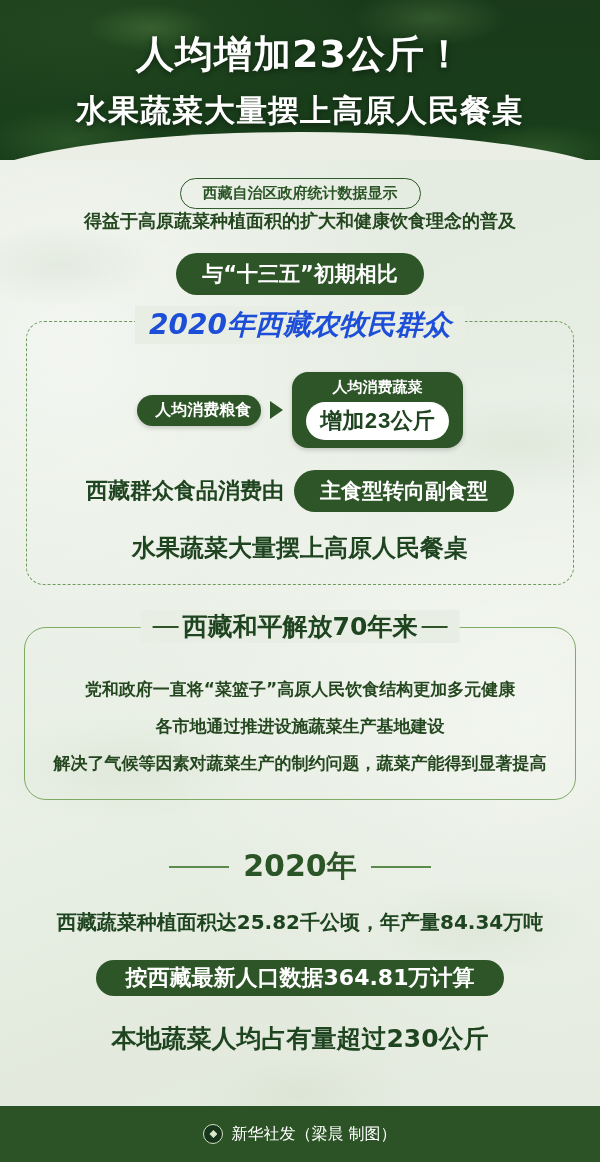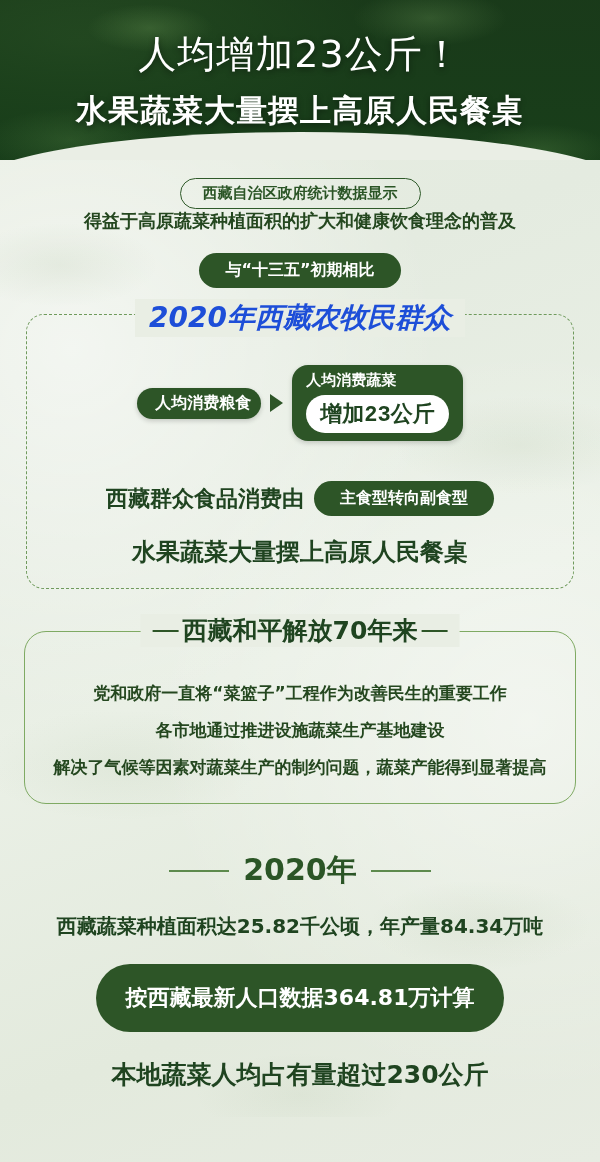--- a/index.html
+++ b/index.html
@@ -58,21 +58,21 @@
   .header-inner {
     position: relative; z-index: 3;
     height: 100%;
     display: flex; flex-direction: column;
     align-items: center; justify-content: center;
     gap: 10px;
   }
   .title-main {
     color: #ffffff;
     font-size: 38px;
-    font-weight: normal;
+    font-weight: bold;
     letter-spacing: 1px;
     text-shadow: 0 2px 6px rgba(0,0,0,0.45);
   }
   .title-sub {
     color: #ffffff;
     font-size: 31px;
     font-weight: bold;
     letter-spacing: 1px;
     text-shadow: 0 2px 6px rgba(0,0,0,0.45);
   }
@@ -96,21 +96,21 @@
     color: #2b5526;
     padding: 5px 22px;
     font-size: 15px;
     font-weight: bold;
     background: transparent;
   }
   .pill-solid {
     background: #2d5527;
     color: #ffffff;
     padding: 7px 26px;
-    font-size: 16px;
+    font-size: 21px;
     font-weight: bold;
   }
 
   .section { position: relative; z-index: 3; }
 
   
   .s1 { padding-top: 18px; text-align: center; }
   .s1-line {
     color: #24471f;
     font-size: 18px;
@@ -159,33 +159,33 @@
     padding: 5px 16px; font-size: 22px; font-weight: bold;
   }
   .arrow {
     width: 0; height: 0;
     border-top: 9px solid transparent;
     border-bottom: 9px solid transparent;
     border-left: 13px solid #2d5527;
     margin: 0 3px;
   }
   .stat-right {
-    display: flex; flex-direction: column; align-items: flex-start;
+    display: flex; flex-direction: column; align-items: center;
     background: #2d5527;
     border-radius: 16px;
     padding: 6px 14px 8px 14px;
     box-shadow: 0 2px 5px rgba(0,0,0,0.18);
   }
   .stat-right .lbl { color: #ffffff; font-size: 15px; font-weight: bold; margin-bottom: 5px; }
   .stat-right .val {
     background:#fff; color:#1f4420; border-radius: 999px;
     padding: 4px 14px; font-size: 22px; font-weight: bold; font-family: Liberation Mono, monospace;
   }
   .s2-line2 {
-    margin-top: 40px;
+    margin-top: 22px;
     display: flex; align-items: center; justify-content: center; gap: 10px;
     flex-wrap: nowrap;
   }
   .s2-line2 .txt { color:#1f4420; font-size: 22px; font-weight: bold; }
   .s2-line3 {
     margin-top: 20px;
     color: #1f4420; font-size: 24px; font-weight: bold;
   }
 
   
@@ -216,21 +216,21 @@
   .s4-head {
     display: flex; align-items: center; justify-content: center; gap: 14px;
   }
   .s4-head .t { color: #2b5526; font-size: 30px; font-weight: bold; }
   .s4-head .dash { width: 60px; height: 2px; background: #5d8a4d; }
   .s4-line1 {
     margin-top: 22px;
     color: #1f4420; font-size: 20px; font-weight: bold;
   }
   .s4-pill { margin-top: 24px; }
-  .s4-pill .pill-solid { font-size: 22px; padding: 19px 30px; }
+  .s4-pill .pill-solid { font-size: 22px; padding: 3px 30px; }
   .s4-line2 {
     margin-top: 26px;
     color: #1f4420; font-size: 25px; font-weight: bold;
   }
 
   
   .footer {
     position: absolute;
     left: 0; bottom: 0;
     width: 600px; height: 56px;
@@ -293,32 +293,38 @@
 
     <div class="s2-line3">水果蔬菜大量摆上高原人民餐桌</div>
   </div>
 
   <div class="section roundbox">
     <div class="s3-head">
       <span class="dash"></span>
       <span class="t">西藏和平解放70年来</span>
       <span class="dash"></span>
     </div>
-    <div class="s3-line">党和政府一直将“菜篮子”工程作为改善民生的重要工作</div>
+    <div class="s3-line">党和政府一直将“菜篮子”高原人民饮食结构更加多元健康</div>
     <div class="s3-line">各市地通过推进设施蔬菜生产基地建设</div>
     <div class="s3-line">解决了气候等因素对蔬菜生产的制约问题，蔬菜产能得到显著提高</div>
   </div>
 
   <div class="section s4">
     <div class="s4-head">
       <span class="dash"></span>
       <span class="t">2020年</span>
       <span class="dash"></span>
     </div>
     <div class="s4-line1">西藏蔬菜种植面积达25.82千公顷，年产量84.34万吨</div>
     <div class="s4-pill">
       <span class="pill pill-solid">按西藏最新人口数据364.81万计算</span>
     </div>
     <div class="s4-line2">本地蔬菜人均占有量超过230公斤</div>
   </div>
 
+  <div class="footer">
+    <span class="footer-logo">
+        <span></span>
+      </span>
+    <span class="footer-text">新华社发（梁晨 制图）</span>
+  </div>
 
 </div>
 
 </body></html>

